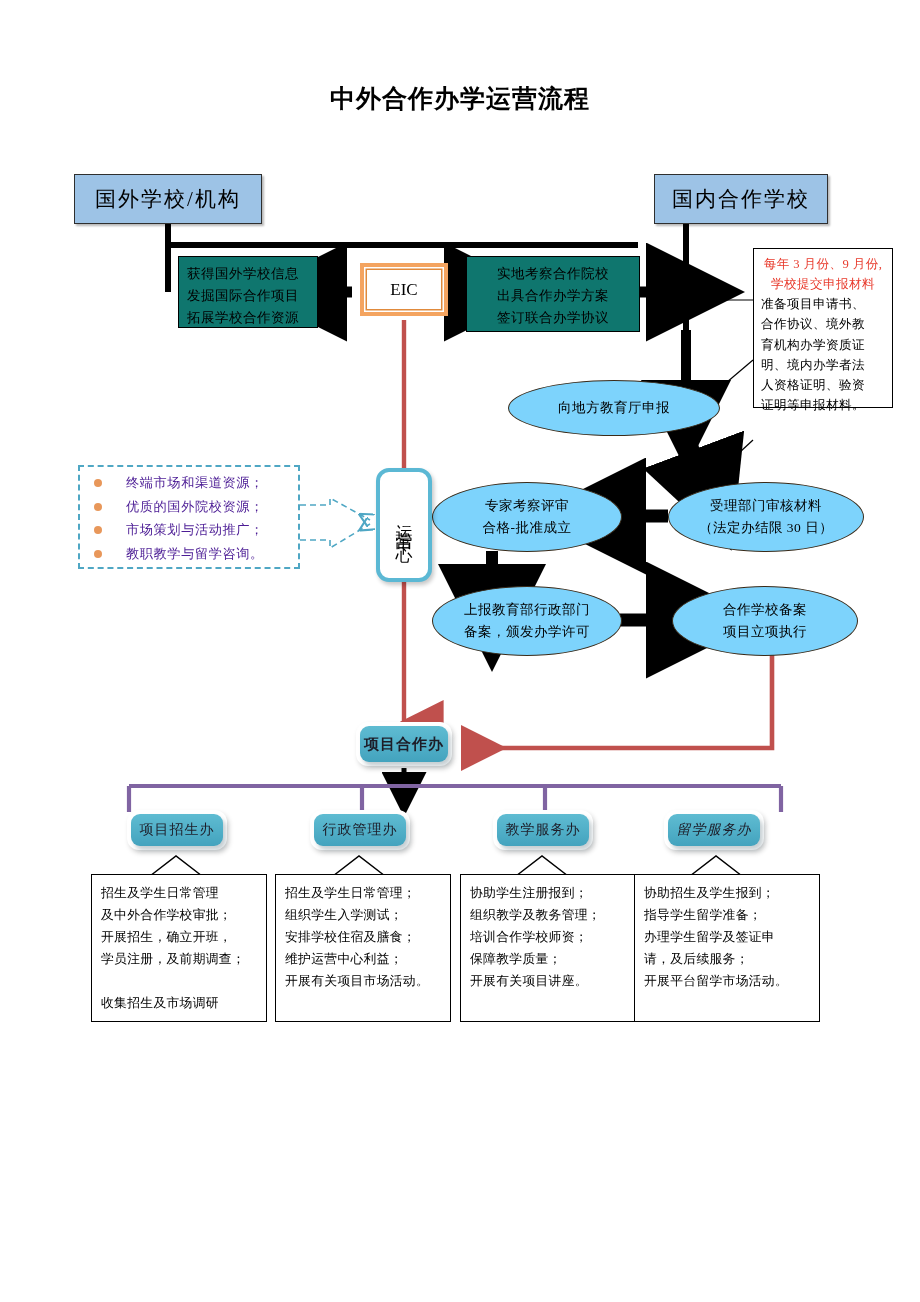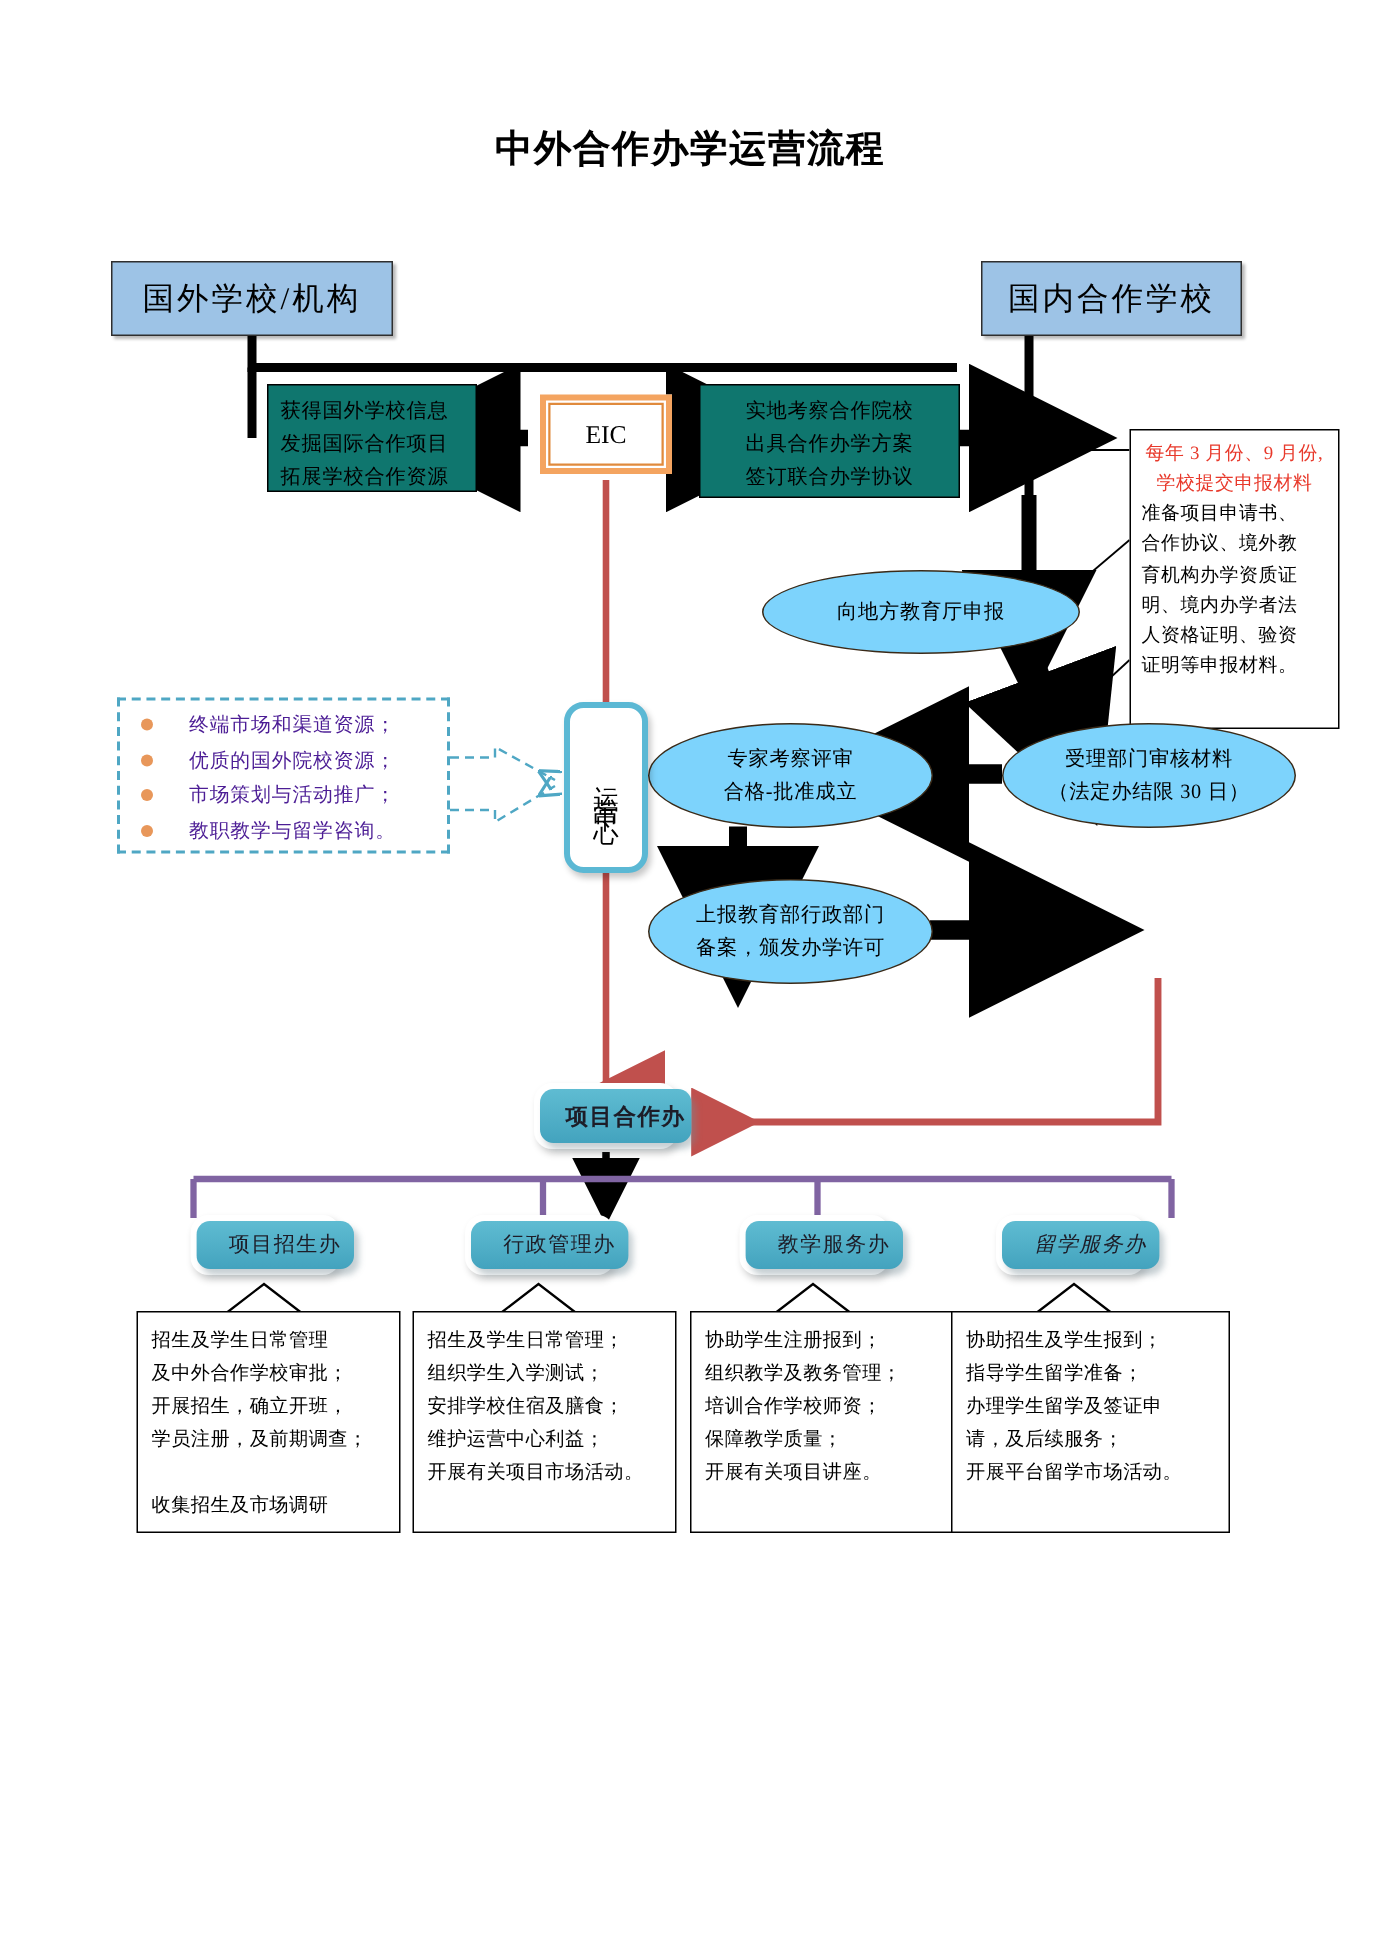--- a/index.html
+++ b/index.html
@@ -87,21 +87,20 @@
   }
 
   
   .teal{
     background:#4BACC6;border-radius:9px;
     display:flex;align-items:center;justify-content:center;
     color:#1d1d28;font-size:15px;letter-spacing:1px;font-weight:700;
     font-family:"Liberation Sans","DejaVu Sans",sans-serif;
     box-shadow:3px 4px 4px rgba(120,140,150,.42);
     background-image:linear-gradient(#5FBCD2,#43A3BE);
-    padding-left:13px;
   }
   .tealwrap{
     position:absolute;background:#fff;border-radius:12px;
     box-shadow:2px 3px 5px rgba(0,0,0,.18);
     padding:4px;box-sizing:border-box;
   }
   .dept{font-size:14px;font-weight:400;}
 
   
   .descbox{
@@ -198,21 +197,21 @@
   <div class="node" id="eic" style="left:360px;top:263px;width:88px;height:53px;">
     <span>EIC</span>
   </div>
 
   <div class="node plainbox" style="left:466px;top:256px;width:174px;height:76px;">
     <div class="ln ctr">实地考察合作院校</div>
     <div class="ln ctr">出具合作办学方案</div>
     <div class="ln ctr">签订联合办学协议</div>
   </div>
 
-  <div class="node" id="reqbox" style="left:753px;top:248px;width:140px;height:200px;margin-top:38px;">
+  <div class="node" id="reqbox" style="left:753px;top:248px;width:140px;height:160px;">
     <div class="red">每年 3 月份、9 月份,</div>
     <div class="red">学校提交申报材料</div>
     <div>准备项目申请书、</div>
     <div>合作协议、境外教</div>
     <div>育机构办学资质证</div>
     <div>明、境内办学者法</div>
     <div>人资格证明、验资</div>
     <div>证明等申报材料。</div>
   </div>
 
@@ -228,20 +227,24 @@
   <div class="node ellipse" style="left:668px;top:482px;width:196px;height:70px;">
     <div>受理部门审核材料</div>
     <div>（法定办结限 30 日）</div>
   </div>
 
   <div class="node ellipse" style="left:432px;top:586px;width:190px;height:70px;">
     <div>上报教育部行政部门</div>
     <div>备案，颁发办学许可</div>
   </div>
 
+  <div class="node ellipse" style="left:672px;top:586px;width:186px;height:70px;">
+    <div>合作学校备案</div>
+    <div>项目立项执行</div>
+  </div>
 
   <div class="node" id="reslist" style="left:78px;top:465px;width:222px;height:104px;">
     <ul style="margin:0;padding:0;">
       <li>
         <span class="bullet"></span>
         <span>终端市场和渠道资源；</span>
       </li>
       <li>
         <span class="bullet"></span>
         <span>优质的国外院校资源；</span>

